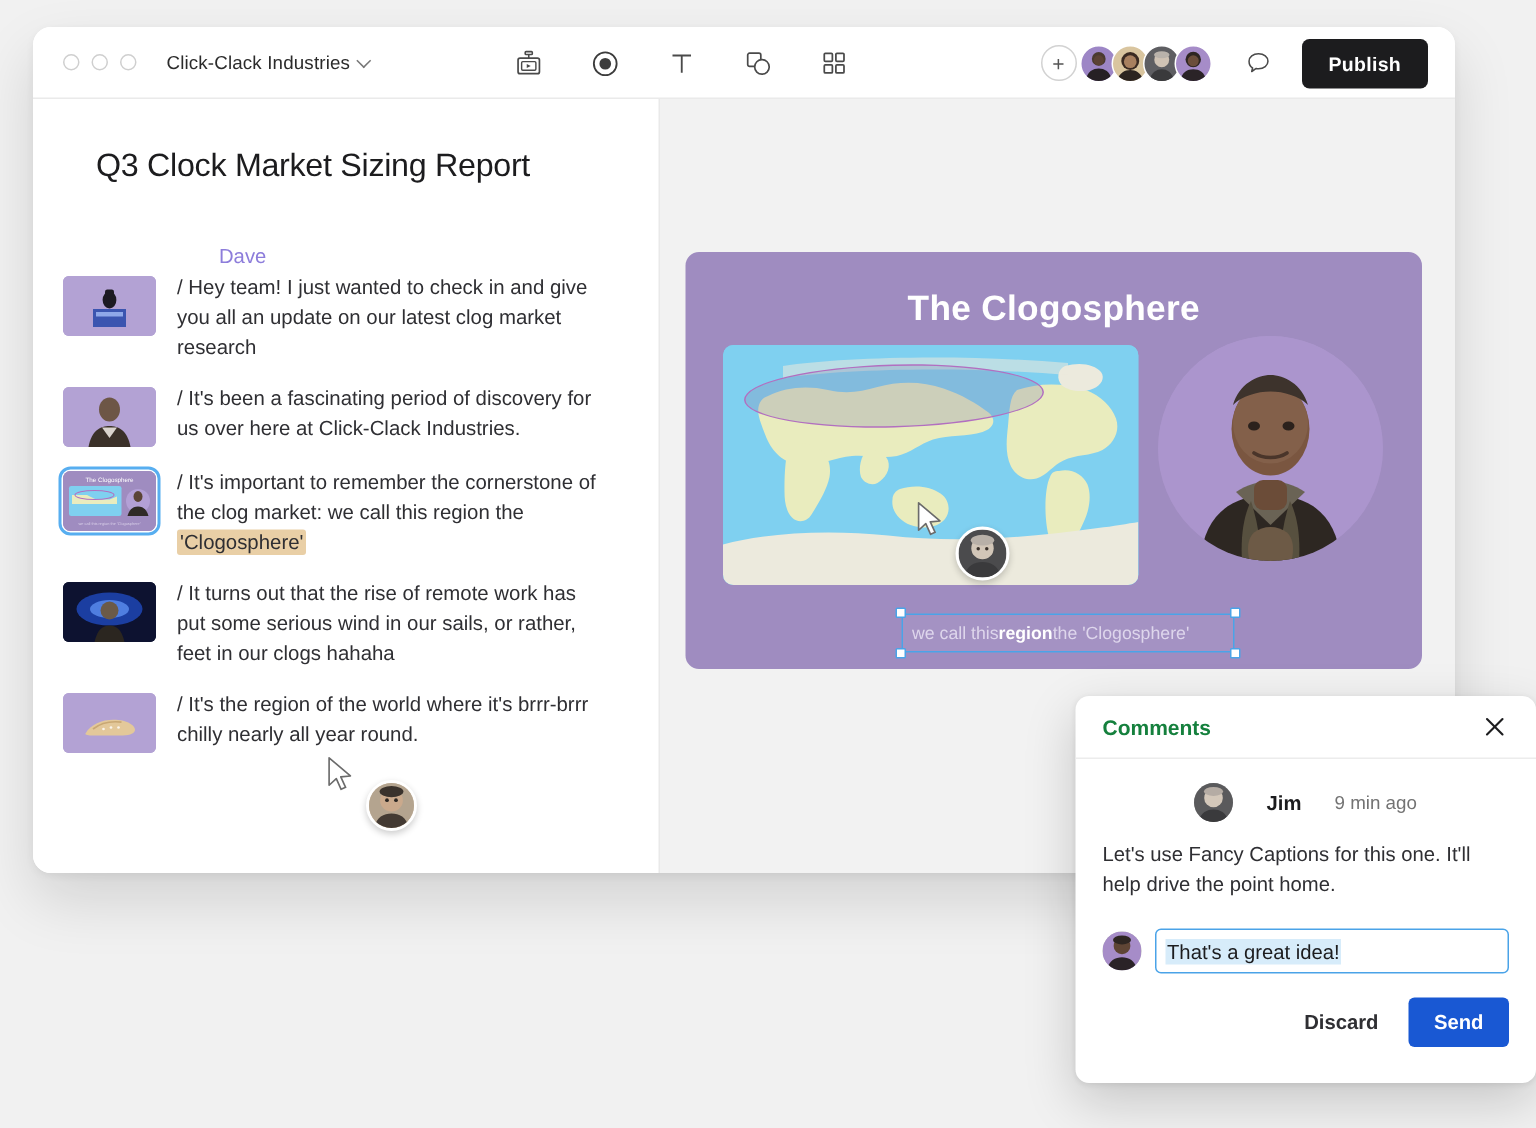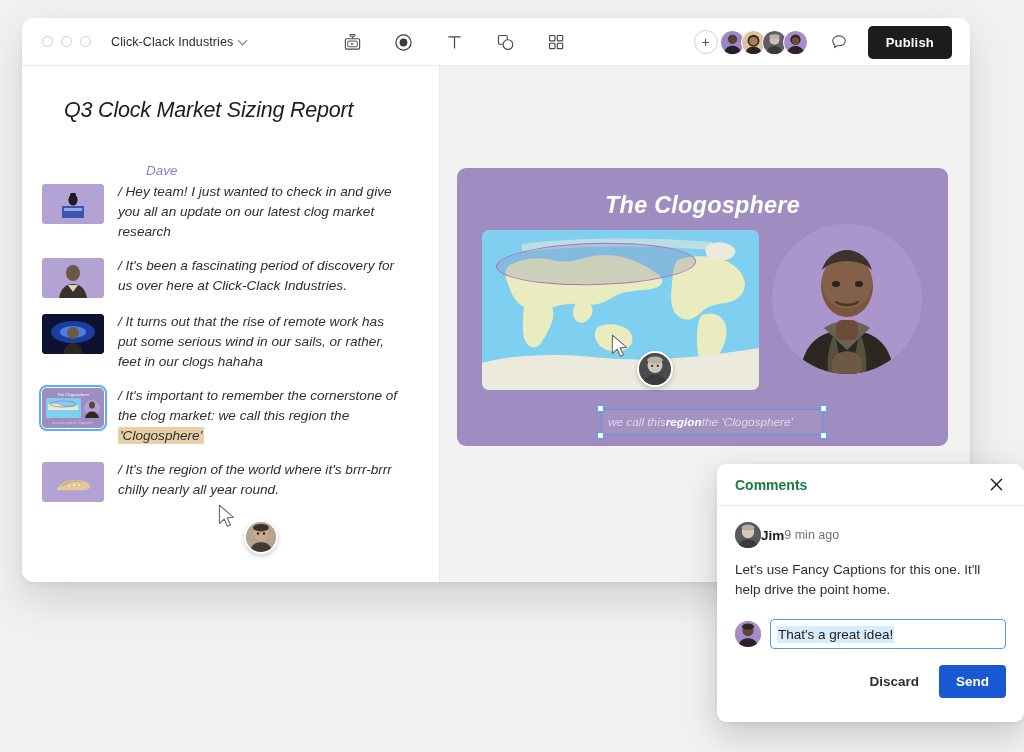--- a/index.html
+++ b/index.html
@@ -75,21 +75,21 @@
     margin-left: 18px; width: 26px; height: 26px; display:flex;
     align-items:center; justify-content:center; cursor: pointer;
   }
   .publish-btn {
     margin-left: 16px; background: #1c1c1e; color: #fff;
     font-size: 13px; font-weight: 700; padding: 9px 18px;
     border-radius: 5px; border: none; cursor: pointer; letter-spacing: .2px;
   }
 
   
-  .app-body { display: flex; height: 516px; font-style: italic; }
+  .app-body { display: flex; height: 516px; }
   .left-panel {
     width: 418px; background: #fff; border-right: 1px solid #e9e9e9;
     padding: 26px 28px 0 20px; position: relative; overflow: hidden;
   }
   .doc-title {
     font-size: 21.5px; font-weight: 400; color: #1c1c1e; letter-spacing: -0.2px;
     margin: 6px 0 0 22px;
   }
   .speaker-name {
     color: #8d7ddb; font-size: 13.5px; margin: 40px 0 4px 104px;
@@ -170,21 +170,21 @@
     box-shadow: 0 12px 34px rgba(0,0,0,0.18), 0 1px 4px rgba(0,0,0,0.08);
     overflow: hidden;
   }
   .cp-header {
     height: 42px; display: flex; align-items: center; justify-content: space-between;
     padding: 0 18px; border-bottom: 1px solid #ececec;
   }
   .cp-title { font-size: 14px; font-weight: 700; color: #15803d; }
   .cp-close { cursor: pointer; width: 20px; height: 20px; display:flex; align-items:center; justify-content:center;}
   .cp-body { padding: 16px 18px 0 18px; }
-  .cp-meta { display: flex; align-items: center; gap: 0; }
+  .cp-meta { display: flex; align-items: center; gap: 22px; justify-content: center; }
   .cp-av { width: 26px; height: 26px; border-radius: 50%; overflow: hidden; background:#bbb; flex:0 0 auto;}
   .cp-author { font-size: 13.5px; font-weight: 700; color: #1c1c1e; }
   .cp-time { font-size: 12.5px; color: #737373; }
   .cp-text { font-size: 13.5px; line-height: 19.5px; color: #2f2f33; margin-top: 12px; }
   .cp-reply { display: flex; align-items: center; gap: 9px; margin-top: 20px; }
   .cp-input {
     flex: 1; height: 30px; border: 1.4px solid #4aa3e8; border-radius: 4px;
     display: flex; align-items: center; padding: 0 6px; background: #fff;
   }
   .cp-input span {
@@ -329,52 +329,52 @@
           <div class="t-row">
             <div class="thumb">
               <svg viewBox="0 0 62 40" style="position:absolute;inset:0;width:100%;height:100%">
                 <rect width="62" height="40" fill="#b3a2d4"></rect>
                 <ellipse cx="31" cy="15" rx="7" ry="8" fill="#6d5646"></ellipse>
                 <path d="M17 40c2-11 8-14 14-14s12 3 14 14z" fill="#3b3129"></path>
                 <path d="M26 27l5 7 5-7z" fill="#d9d3cc"></path>
               </svg>
             </div>
             <div class="t-text">/ It's been a fascinating period of discovery for us over here at Click-Clack Industries.</div>
-          </div>
-
-          <div class="t-row">
-            <div class="thumb" style="background:#0f1533;">
-              <svg viewBox="0 0 62 40" style="position:absolute;inset:0;width:100%;height:100%">
-                <rect width="62" height="40" fill="#0d1230"></rect>
-                <ellipse cx="31" cy="18" rx="22" ry="11" fill="#1f47b5" opacity="0.85"></ellipse>
-                <ellipse cx="31" cy="18" rx="13" ry="6" fill="#5d8ef0" opacity="0.8"></ellipse>
-                <ellipse cx="31" cy="19" rx="6" ry="6" fill="#6b5a48"></ellipse>
-                <path d="M21 40c2-9 6-11 10-11s8 2 10 11z" fill="#2b2620"></path>
-              </svg>
-            </div>
-            <div class="t-text">/ It turns out that the rise of remote work has put some serious wind in our sails, or rather, feet in our clogs hahaha</div>
           </div>
 
           <div class="t-row">
             <div class="thumb sel" style="background:#9f8cc0;">
               <svg viewBox="0 0 62 40" style="position:absolute;inset:0;width:100%;height:100%">
                 <rect width="62" height="40" fill="#9f8cc0"></rect>
                 <text x="31" y="7.5" font-size="4.2" fill="#fff" text-anchor="middle" font-family="Liberation Sans">The Clogosphere</text>
                 <rect x="4" y="10" width="35" height="20" rx="1.5" fill="#7fd0f0"></rect>
                 <path d="M6 16h10l6 3h9l5-2v5H6z" fill="#e9ecbe"></path>
                 <ellipse cx="21" cy="16" rx="13" ry="3" fill="none" stroke="#b26fc0" stroke-width="0.7"></ellipse>
                 <circle cx="50" cy="20" r="8" fill="#b3a0d6"></circle>
                 <ellipse cx="50" cy="17" rx="3" ry="3.6" fill="#5b4436"></ellipse>
                 <path d="M43 30c1.4-5 4-6.4 7-6.4s5.6 1.4 7 6.4z" fill="#2f2a26"></path>
                 <text x="31" y="36" font-size="2.6" fill="#d8cfe8" text-anchor="middle" font-family="Liberation Sans">we call this region the 'Clogosphere'</text>
               </svg>
             </div>
             <div class="t-text">
               <span>/ It's important to remember the cornerstone of the clog market: we call this region the </span><span class="hl">'Clogosphere'</span>
             </div>
+          </div>
+
+          <div class="t-row">
+            <div class="thumb" style="background:#0f1533;">
+              <svg viewBox="0 0 62 40" style="position:absolute;inset:0;width:100%;height:100%">
+                <rect width="62" height="40" fill="#0d1230"></rect>
+                <ellipse cx="31" cy="18" rx="22" ry="11" fill="#1f47b5" opacity="0.85"></ellipse>
+                <ellipse cx="31" cy="18" rx="13" ry="6" fill="#5d8ef0" opacity="0.8"></ellipse>
+                <ellipse cx="31" cy="19" rx="6" ry="6" fill="#6b5a48"></ellipse>
+                <path d="M21 40c2-9 6-11 10-11s8 2 10 11z" fill="#2b2620"></path>
+              </svg>
+            </div>
+            <div class="t-text">/ It turns out that the rise of remote work has put some serious wind in our sails, or rather, feet in our clogs hahaha</div>
           </div>
 
           <div class="t-row">
             <div class="thumb">
               <svg viewBox="0 0 62 40" style="position:absolute;inset:0;width:100%;height:100%">
                 <rect width="62" height="40" fill="#b3a2d4"></rect>
                 <path d="M15 27c4-7 13-10 22-9 7 .8 11 4 11 6.5 0 2.2-3 3.8-8 3.8H19c-3 0-4.6-.8-4-1.3z" fill="#e3c89a"></path>
                 <path d="M20 24c5-4 12-5.4 19-4.6" stroke="#c9a874" stroke-width="1.1" fill="none"></path>
                 <circle cx="27" cy="24" r="0.9" fill="#fff" opacity="0.8"></circle>
                 <circle cx="32" cy="23" r="0.9" fill="#fff" opacity="0.8"></circle>

